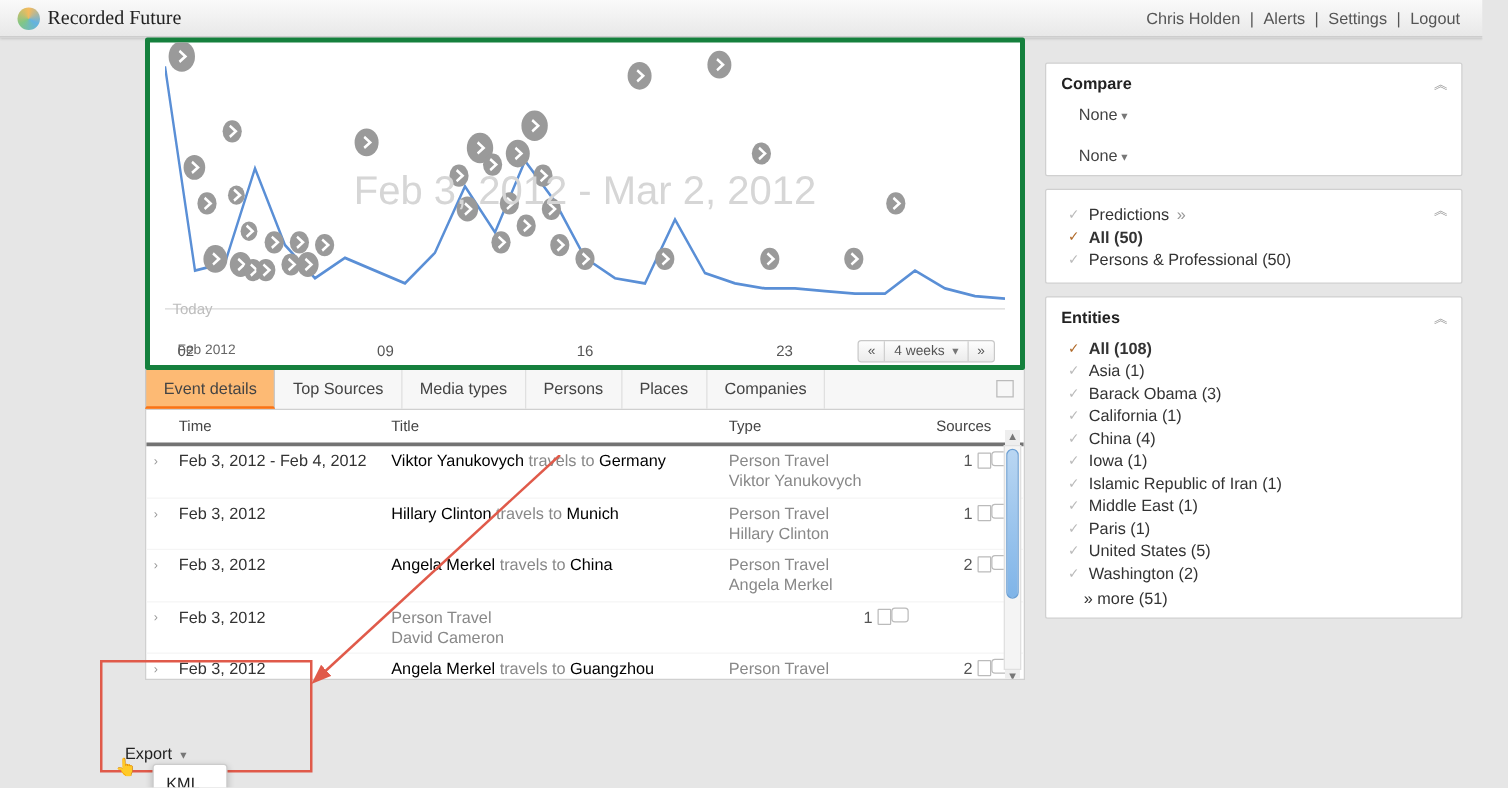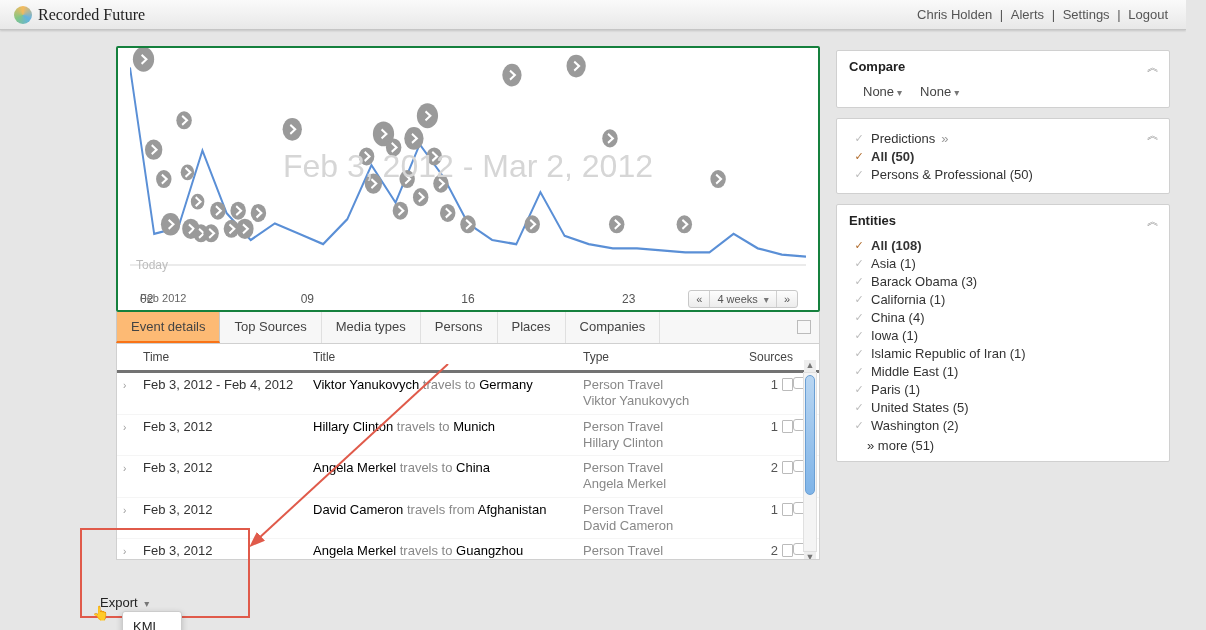--- a/index.html
+++ b/index.html
@@ -9,30 +9,30 @@
   .brand { display:flex; align-items:center; gap:6px; font-family:Georgia,serif; font-size:16px; color:#222;}
   .brand-logo { width:18px; height:18px; border-radius:50%; background: conic-gradient(#f6b042,#4aa8e0,#6fbf73,#f6b042); opacity:.85;}
   .userlinks { color:#555; font-size:13px;}
   .userlinks span { padding:0 4px; cursor:pointer;}
   .main { position:absolute; top:30px; left:0; right:0; bottom:0; display:flex; }
   .left { flex:1; position:relative; padding:0 0 0 0;}
   .right { width:390px; padding:10px 16px; }
   .panel { background:#fff; border:1px solid #d0d0d0; border-radius:2px; margin:10px 0 10px 0; padding:8px 12px 8px 12px; position:relative;}
   .panel h3 { margin:0 0 6px 0; font-size:13px; font-weight:bold; color:#222;}
   .panel .collapse { position:absolute; right:10px; top:8px; color:#999; font-size:12px;}
-  .kv-row { display:flex; gap:18px; padding:4px 0 0 14px;}
+  .kv-row { display:flex; gap:18px; padding:4px 0 0 14px;flex-direction:column;}
   .kv-row .sel { color:#444; font-size:13px; cursor:pointer;}
   .chev { display:inline-block; margin-left:3px; font-size:10px; color:#777;}
   .list { padding:2px 0 2px 4px;}
   .list .item { padding:1.5px 0; display:flex; align-items:center; gap:6px; font-size:13px; color:#333; cursor:pointer;}
   .check { width:12px; text-align:center; color:#bbb; font-size:11px;}
   .check.on { color:#b06a2a;}
   .bold { font-weight:bold;}
   .more { color:#333; padding:2px 0 0 18px;}
-  .chartwrap { background:#fff; border:2px solid #15803d; border-radius:2px; margin:16px 0 0 0; position:relative; height:266px;}
+  .chartwrap { background:#fff; border:4px solid #15803d; border-radius:2px; margin:0 0 0 0; position:relative; height:266px;}
   .chart { position:absolute; left:12px; right:12px; top:0; bottom:36px; }
   .chart svg { width:100%; height:100%; display:block;}
   .chart-title { position:absolute; left:50%; top:100px; transform:translateX(-50%); font-size:32px; color:#d6d6d6; font-weight:500; pointer-events:none; white-space:nowrap;}
   .today { position:absolute; left:18px; bottom:38px; color:#bdbdbd; font-size:12px; z-index:3;}
   .xaxis { position:absolute; left:22px; right:22px; bottom:4px; height:14px; display:flex; justify-content:space-between; color:#555; font-size:12px;}
   .xcap { position:absolute; left:22px; bottom:6px; font-size:11px; color:#666;}
   .range-ctrl { position:absolute; right:20px; bottom:2px; display:flex; align-items:center; border:1px solid #c8c8c8; border-radius:3px; background:linear-gradient(#fdfdfd,#ececec); font-size:11px; color:#555;}
   .range-ctrl .btn { padding:2px 7px; border-right:1px solid #d0d0d0; cursor:pointer;}
   .range-ctrl .btn:last-child{ border-right:none;}
   .tabs { display:flex; background:#f7f7f7; border:1px solid #d0d0d0; border-top:none; position:relative;}
@@ -291,21 +291,20 @@
               <span class="exp">›</span>
               <span>Feb 3, 2012</span>
               <span class="title"><b>Angela Merkel</b><span style="color:#888"> travels to </span><b>China</b></span>
               <span class="type">Person Travel<br>Angela Merkel</span>
               <span class="src">2 <span class="docicon"></span></span>
               <span><span class="bubble"></span></span>
             </div>
             <div class="trow">
               <span class="exp">›</span>
               <span>Feb 3, 2012</span>
-              <span class="title"><b>David Cameron</b><span style="color:#888"> travels from </span><b>Afghanistan</b></span>
               <span class="type">Person Travel<br>David Cameron</span>
               <span class="src">1 <span class="docicon"></span></span>
               <span><span class="bubble"></span></span>
             </div>
             <div class="trow">
               <span class="exp">›</span>
               <span>Feb 3, 2012</span>
               <span class="title"><b>Angela Merkel</b><span style="color:#888"> travels to </span><b>Guangzhou</b></span>
               <span class="type">Person Travel<br>Angela Merkel</span>
               <span class="src">2 <span class="docicon"></span></span>

